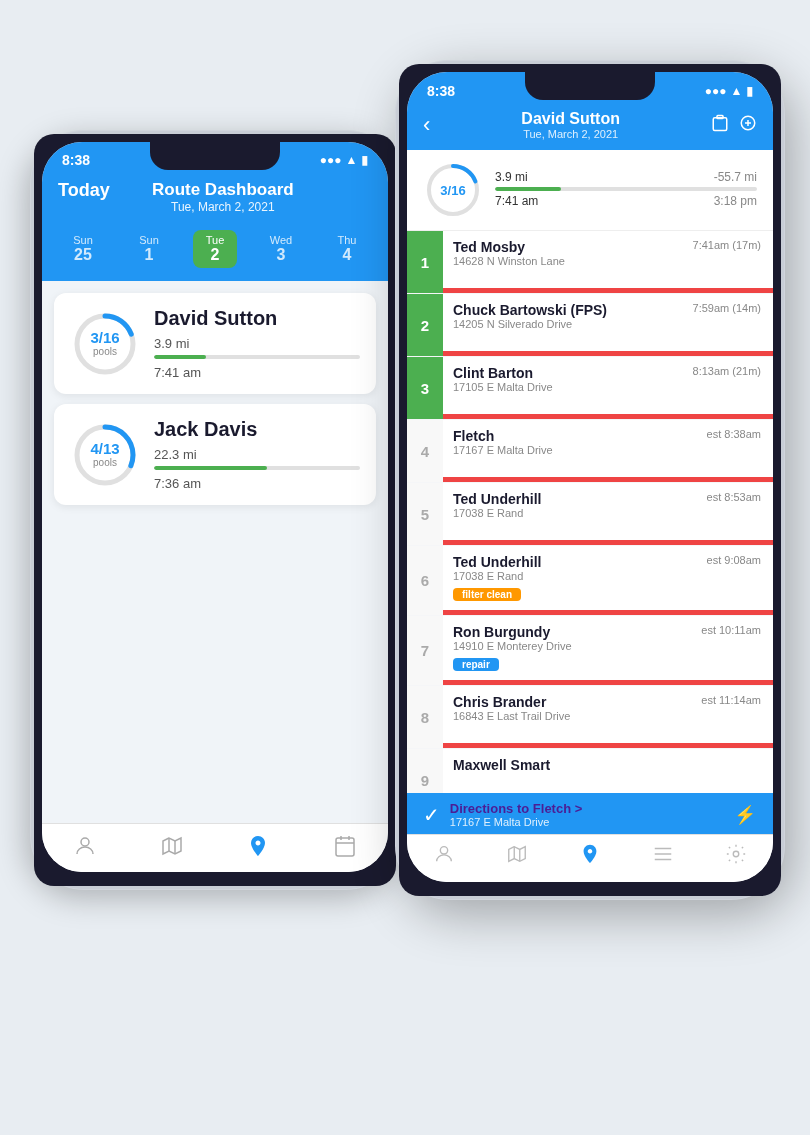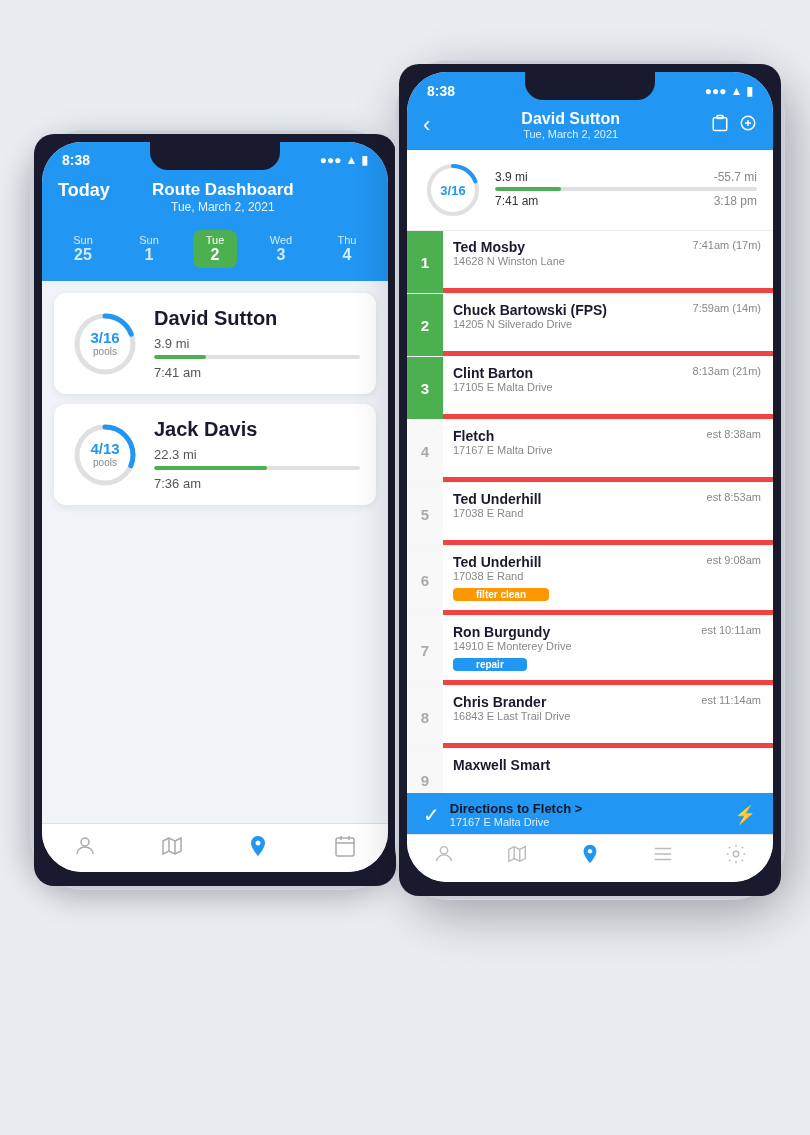--- a/index.html
+++ b/index.html
@@ -429,21 +429,21 @@
     }
 
     .stop-time {
       font-size: 11px;
       color: #888;
       text-align: right;
     }
 
     .stop-tag {
       display: inline-block;
-      padding: 1px 23px;
+      padding: 1px 9px;
       border-radius: 4px;
       font-size: 10px;
       font-weight: 600;
       margin-top: 2px;
     }
 
     .tag-orange { background: #FF9800; color: white; }
     .tag-blue { background: #2196F3; color: white; }
 
     
@@ -458,21 +458,21 @@
     .p2-check {
       color: white;
       font-size: 20px;
     }
 
     .p2-direction-info {
       flex: 1;
     }
 
     .p2-direction-title {
-      color: #0f172a;
+      color: #4c1d95;
       font-size: 13px;
       font-weight: 600;
     }
 
     .p2-direction-addr {
       color: rgba(255,255,255,0.85);
       font-size: 11px;
     }
 
     .p2-lightning {

